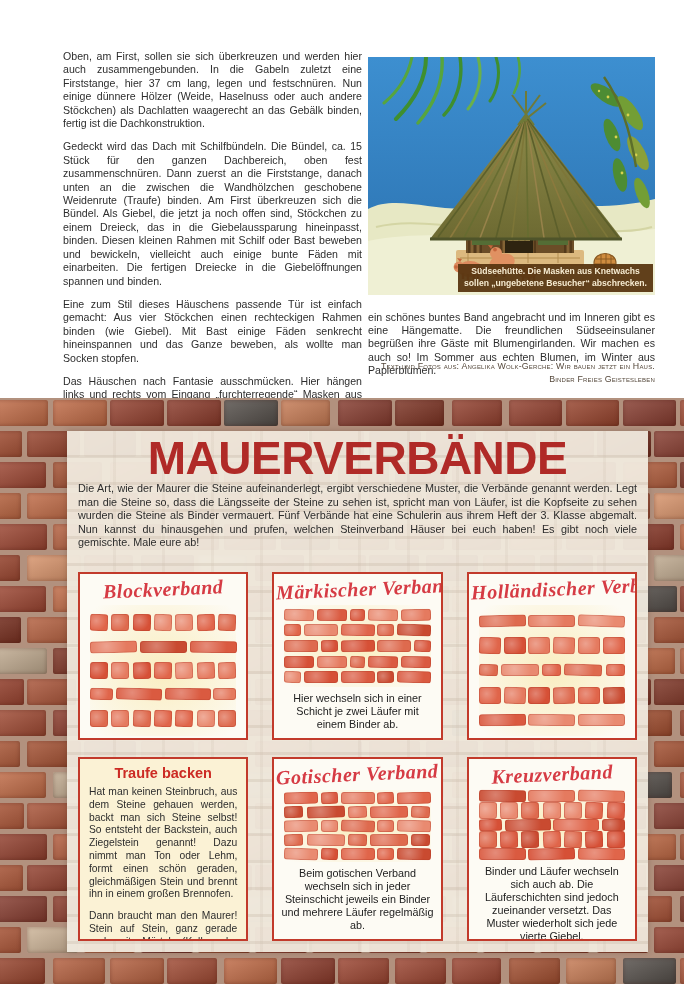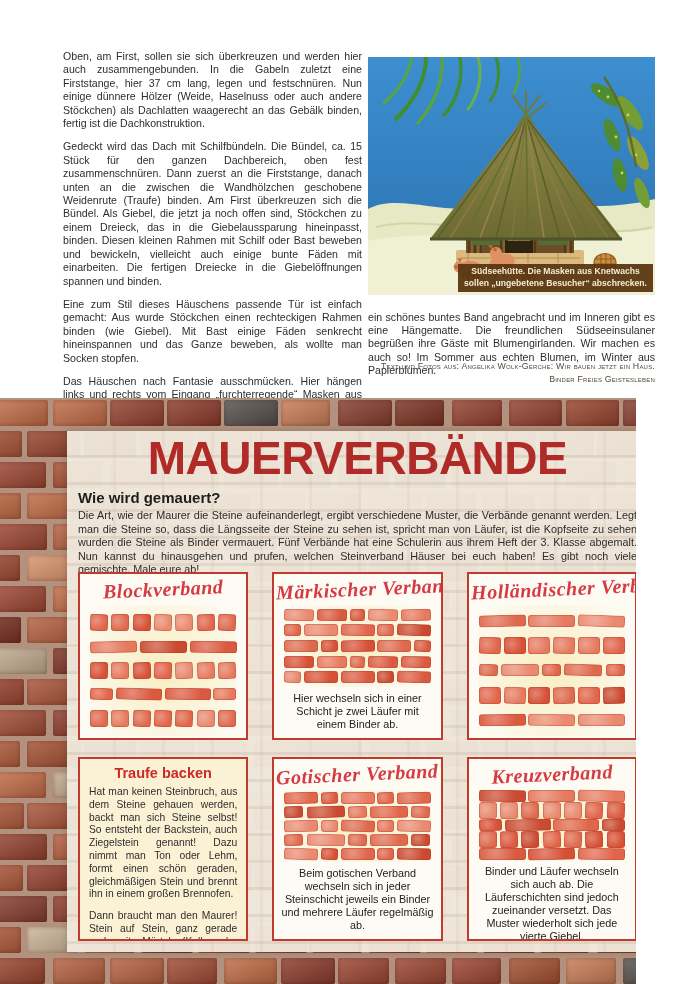--- a/index.html
+++ b/index.html
@@ -15,21 +15,21 @@
   .photo svg{display:block}
   .photo-caption{position:absolute;right:2px;bottom:3px;background:rgba(88,54,17,0.95);
        color:#f7ecd2;font-size:8.6px;font-weight:bold;text-align:center;
        padding:2px 6px 3px;line-height:1.32}
   .col-right-cont{position:absolute;left:368px;top:300px;width:287px;
        font-size:10.6px;line-height:13.4px;text-align:justify;color:#2d2d2d}
   .credit{position:absolute;left:348px;top:360px;width:307px;font-size:8.8px;color:#55483b;
        text-align:right;font-variant:small-caps;letter-spacing:0.2px;line-height:1.5}
 
   
-  .wall{position:absolute;top:398px;left:0;width:636px;height:586px;background:#b2917e;overflow:hidden}
+  .wall{position:absolute;top:398px;left:0;width:684px;height:586px;background:#b2917e;overflow:hidden}
   .brick{position:absolute;border-radius:2px;
        background-image:linear-gradient(155deg,rgba(255,255,255,0.18),rgba(0,0,0,0.20));
        box-shadow:inset 0 0 4px rgba(60,20,10,0.35)}
   .panel{position:absolute;left:67px;top:33px;width:581px;height:521px;
        background:rgba(241,235,223,0.94);box-shadow:0 0 6px rgba(60,30,20,0.25)}
   .panel::before{content:"";position:absolute;inset:0;pointer-events:none;opacity:0.5;
        background:
         repeating-linear-gradient(to bottom, transparent 0 24px, rgba(168,148,126,0.35) 24px 27px),
         repeating-linear-gradient(to right, transparent 0 46px, rgba(168,148,126,0.18) 46px 49px)}
   .panel > *{position:relative}
@@ -57,21 +57,21 @@
 </style>
 </head>
 <body>
 
 <div class="page">
 
   <section class="top">
     <div class="col-left">
       <p>Oben, am First, sollen sie sich überkreuzen und werden hier auch zusammengebunden. In die Gabeln zuletzt eine Firststange, hier 37 cm lang, legen und festschnüren. Nun einige dünnere Hölzer (Weide, Haselnuss oder auch andere Stöckchen) als Dachlatten waagerecht an das Gebälk binden, fertig ist die Dachkonstruktion.</p>
       <p>Gedeckt wird das Dach mit Schilfbündeln. Die Bündel, ca. 15 Stück für den ganzen Dachbereich, oben fest zusammenschnüren. Dann zuerst an die Firststange, danach unten an die zwischen die Wandhölzchen geschobene Weidenrute (Traufe) binden. Am First überkreuzen sich die Bündel. Als Giebel, die jetzt ja noch offen sind, Stöckchen zu einem Dreieck, das in die Giebelaussparung hineinpasst, binden. Diesen kleinen Rahmen mit Schilf oder Bast beweben und bewickeln, vielleicht auch einige bunte Fäden mit einarbeiten. Die fertigen Dreiecke in die Giebelöffnungen spannen und binden.</p>
-      <p>Eine zum Stil dieses Häuschens passende Tür ist einfach gemacht: Aus wurde Stöckchen einen rechteckigen Rahmen binden (wie Giebel). Mit Bast einige Fäden senkrecht hineinspannen und das Ganze beweben, als wollte man Socken stopfen.</p>
+      <p>Eine zum Stil dieses Häuschens passende Tür ist einfach gemacht: Aus vier Stöckchen einen rechteckigen Rahmen binden (wie Giebel). Mit Bast einige Fäden senkrecht hineinspannen und das Ganze beweben, als wollte man Socken stopfen.</p>
       <p>Das Häuschen nach Fantasie ausschmücken. Hier hängen links und rechts vom Eingang „furchterregende“ Masken aus Knetwachs. Man kann sie auch aus Ton formen. Über der Tür wurde</p>
     </div>
 
     <div class="photo">
       <svg viewBox="0 0 287 238" width="287" height="238">
         <defs>
           <linearGradient id="sky" x1="0" y1="0" x2="0" y2="1">
             <stop offset="0" stop-color="#3d8fd0"></stop>
               <stop offset="1" stop-color="#2a70ae"></stop>
           </linearGradient>
@@ -462,21 +462,20 @@
         <div class="brick" style="left: 338px; top: 560px; width: 51px; height: 26px; background-color: rgb(156, 69, 49);"></div>
         <div class="brick" style="left: 395px; top: 560px; width: 51px; height: 26px; background-color: rgb(156, 69, 49);"></div>
         <div class="brick" style="left: 452px; top: 560px; width: 49px; height: 26px; background-color: rgb(156, 69, 49);"></div>
         <div class="brick" style="left: 509px; top: 560px; width: 51px; height: 26px; background-color: rgb(163, 79, 48);"></div>
         <div class="brick" style="left: 566px; top: 560px; width: 50px; height: 26px; background-color: rgb(199, 123, 84);"></div>
         <div class="brick" style="left: 623px; top: 560px; width: 53px; height: 26px; background-color: rgb(84, 78, 73);"></div>
         <div class="brick" style="left: 680px; top: 560px; width: 50px; height: 26px; background-color: rgb(170, 84, 56);"></div>
       </div>
     <div class="panel">
       <h1 class="panel-title">MAUERVERBÄNDE</h1>
-      <h2 class="panel-sub">Wie wird gemauert?</h2>
       <p class="panel-intro">Die Art, wie der Maurer die Steine aufeinanderlegt, ergibt verschiedene Muster, die Verbände genannt werden. Legt man die Steine so, dass die Längsseite der Steine zu sehen ist, spricht man von Läufer, ist die Kopfseite zu sehen wurden die Steine als Binder vermauert. Fünf Verbände hat eine Schulerin aus ihrem Heft der 3. Klasse abgemalt. Nun kannst du hinausgehen und prufen, welchen Steinverband Häuser bei euch haben! Es gibt noch viele gemischte. Male eure ab!</p>
       <div class="boxes" id="boxes">
           <div class="vbox r1">
             <div class="hand">Blockverband</div>
             <div class="draw">
               <div class="crow" style="height: 17px;">
                 <span class="cb" style="flex: 1 1 0px; background-color: rgb(224, 101, 74); transform: rotate(1.3deg);"></span>
                 <span class="cb" style="flex: 1 1 0px; background-color: rgb(222, 106, 78); transform: rotate(0.4deg);"></span>
                 <span class="cb" style="flex: 1 1 0px; background-color: rgb(214, 80, 54); transform: rotate(1.1deg);"></span>
                 <span class="cb" style="flex: 1 1 0px; background-color: rgb(233, 138, 112); transform: rotate(1.3deg);"></span>

